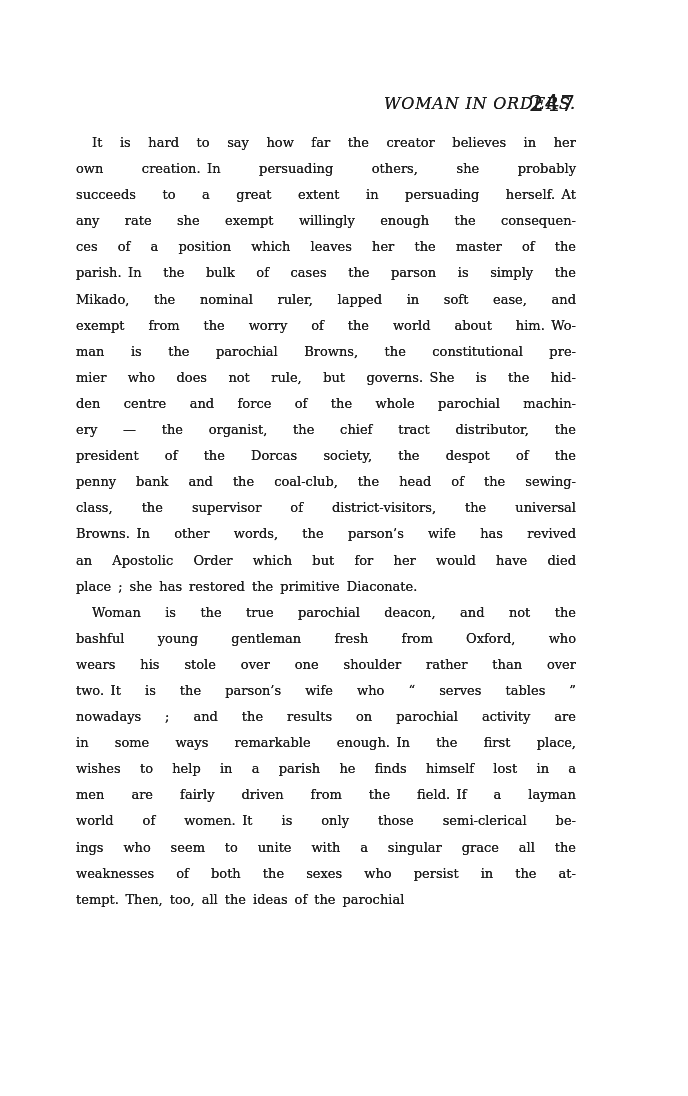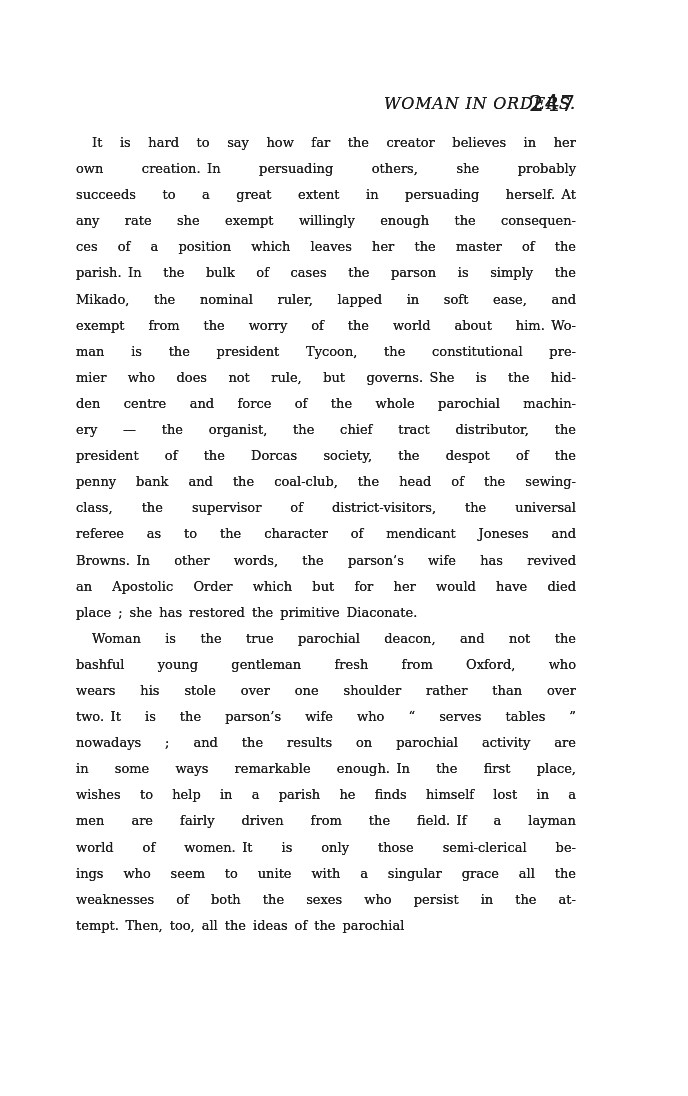--- a/index.html
+++ b/index.html
@@ -84,28 +84,27 @@
 
     <div class="para">
       <div class="line first">It is hard to say how far the creator believes in her</div>
       <div class="line">own creation. In persuading others, she probably</div>
       <div class="line">succeeds to a great extent in persuading herself. At</div>
       <div class="line">any rate she exempt willingly enough the consequen-</div>
       <div class="line">ces of a position which leaves her the master of the</div>
       <div class="line">parish. In the bulk of cases the parson is simply the</div>
       <div class="line">Mikado, the nominal ruler, lapped in soft ease, and</div>
       <div class="line">exempt from the worry of the world about him. Wo-</div>
-      <div class="line">man is the president Tycoon, the constitutional pre-</div>
+      <div class="line">man is the parochial Browns, the constitutional pre-</div>
       <div class="line">mier who does not rule, but governs. She is the hid-</div>
       <div class="line">den centre and force of the whole parochial machin-</div>
       <div class="line">ery — the organist, the chief tract distributor, the</div>
       <div class="line">president of the Dorcas society, the despot of the</div>
       <div class="line">penny bank and the coal-club, the head of the sewing-</div>
       <div class="line">class, the supervisor of district-visitors, the universal</div>
-      <div class="line">referee as to the character of mendicant Joneses and</div>
       <div class="line">Browns. In other words, the parson’s wife has revived</div>
       <div class="line">an Apostolic Order which but for her would have died</div>
       <div class="line last">place ; she has restored the primitive Diaconate.</div>
     </div>
 
     <div class="para">
       <div class="line first">Woman is the true parochial deacon, and not the</div>
       <div class="line">bashful young gentleman fresh from Oxford, who</div>
       <div class="line">wears his stole over one shoulder rather than over</div>
       <div class="line">two. It is the parson’s wife who “ serves tables ”</div>

